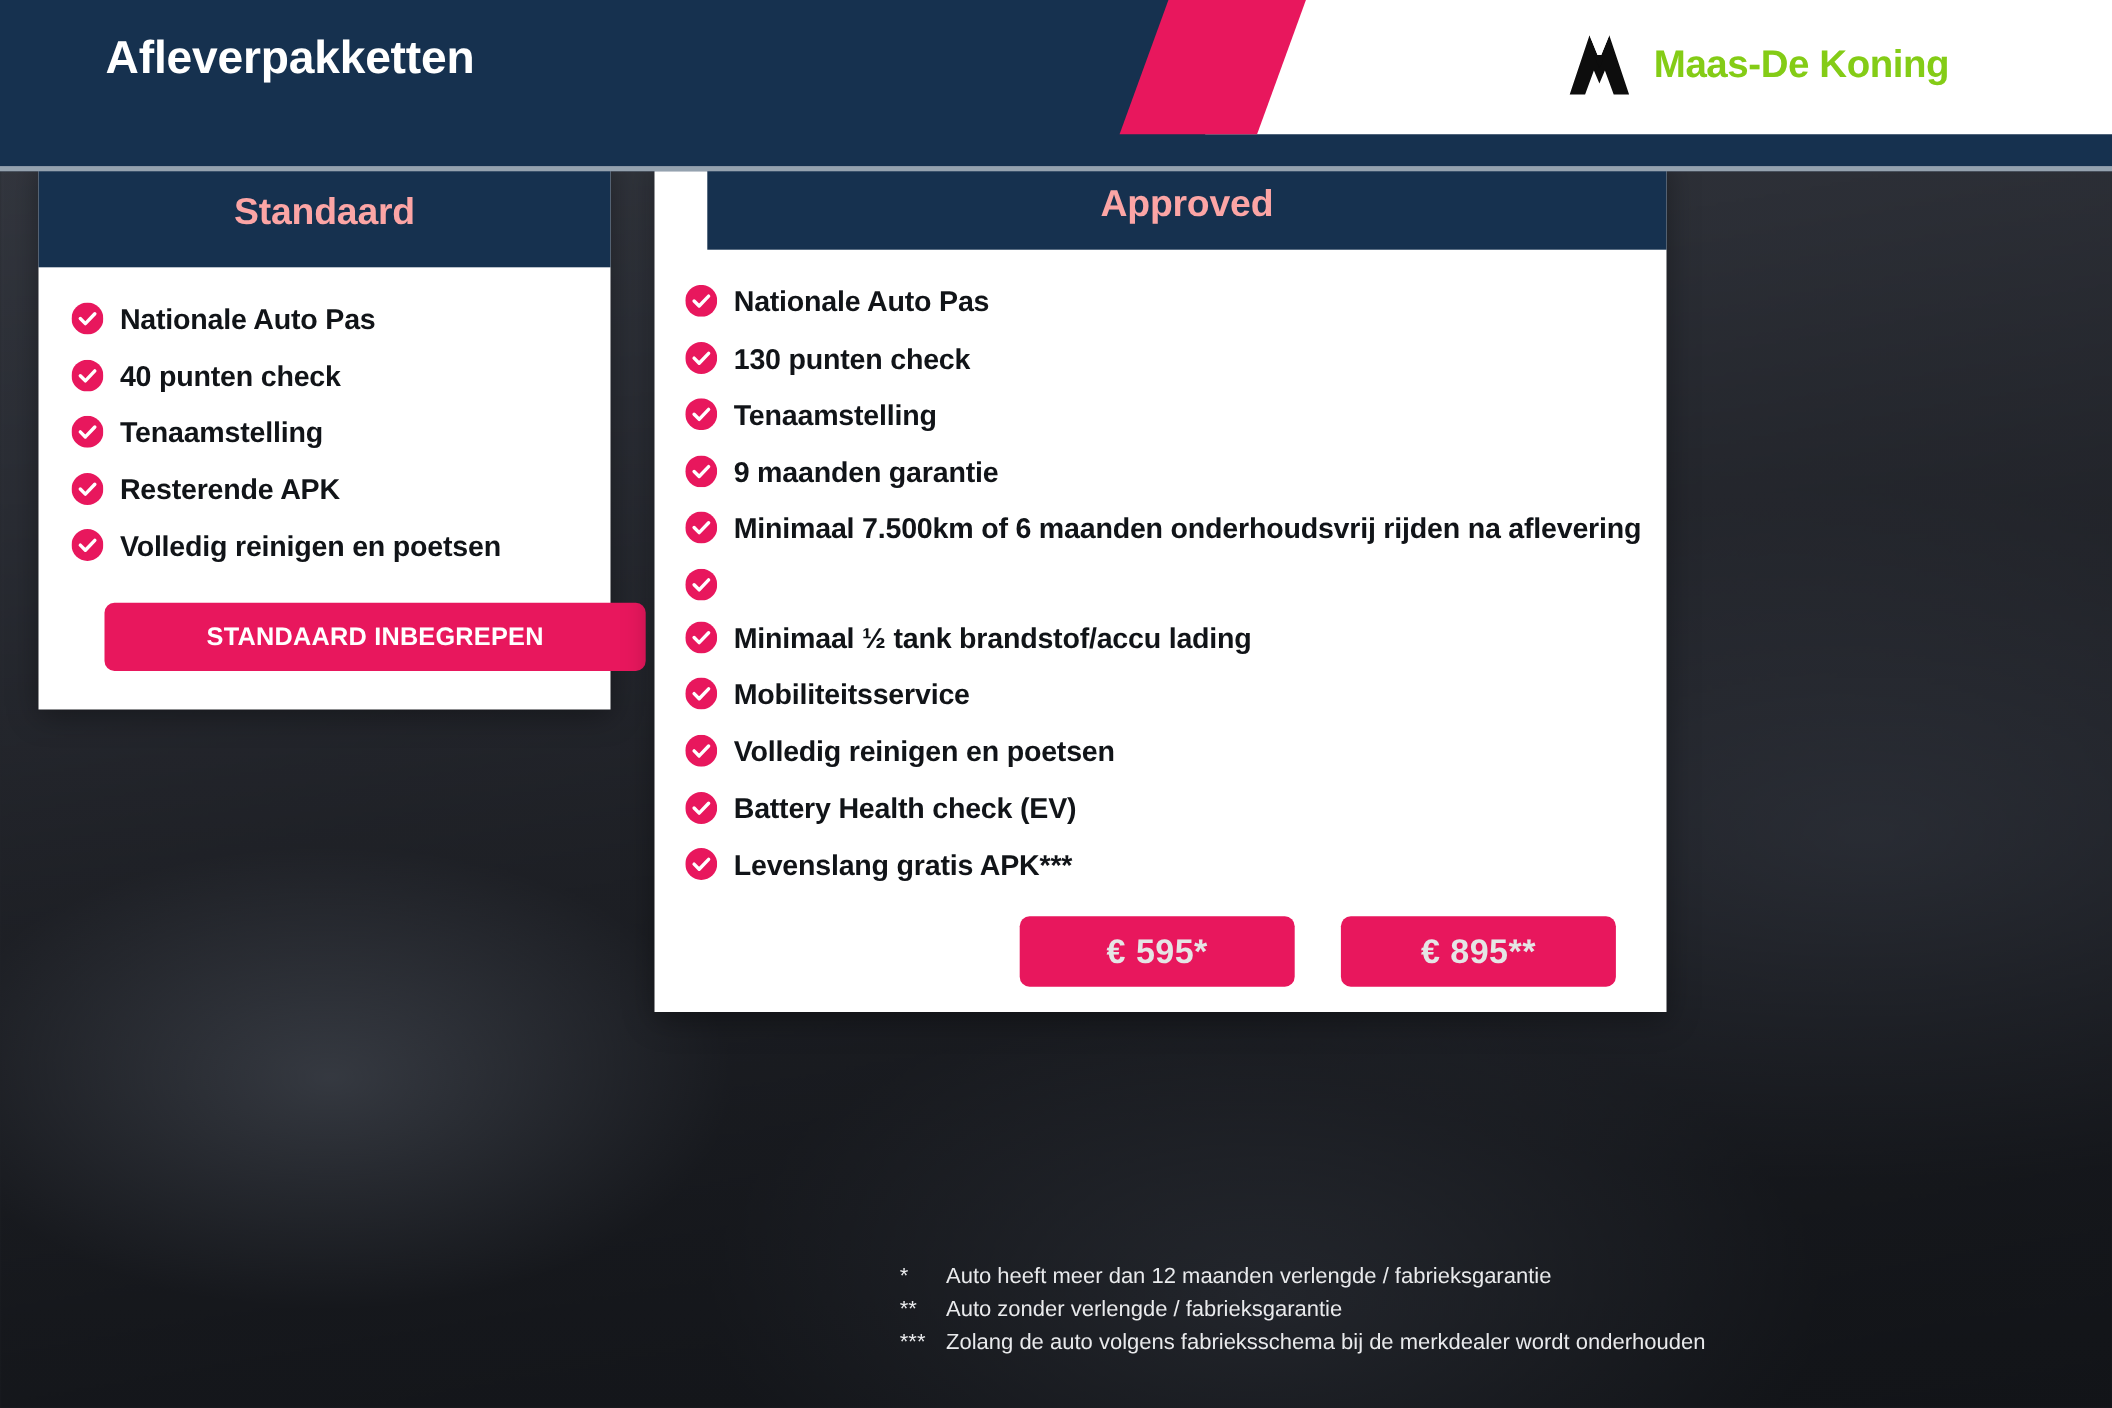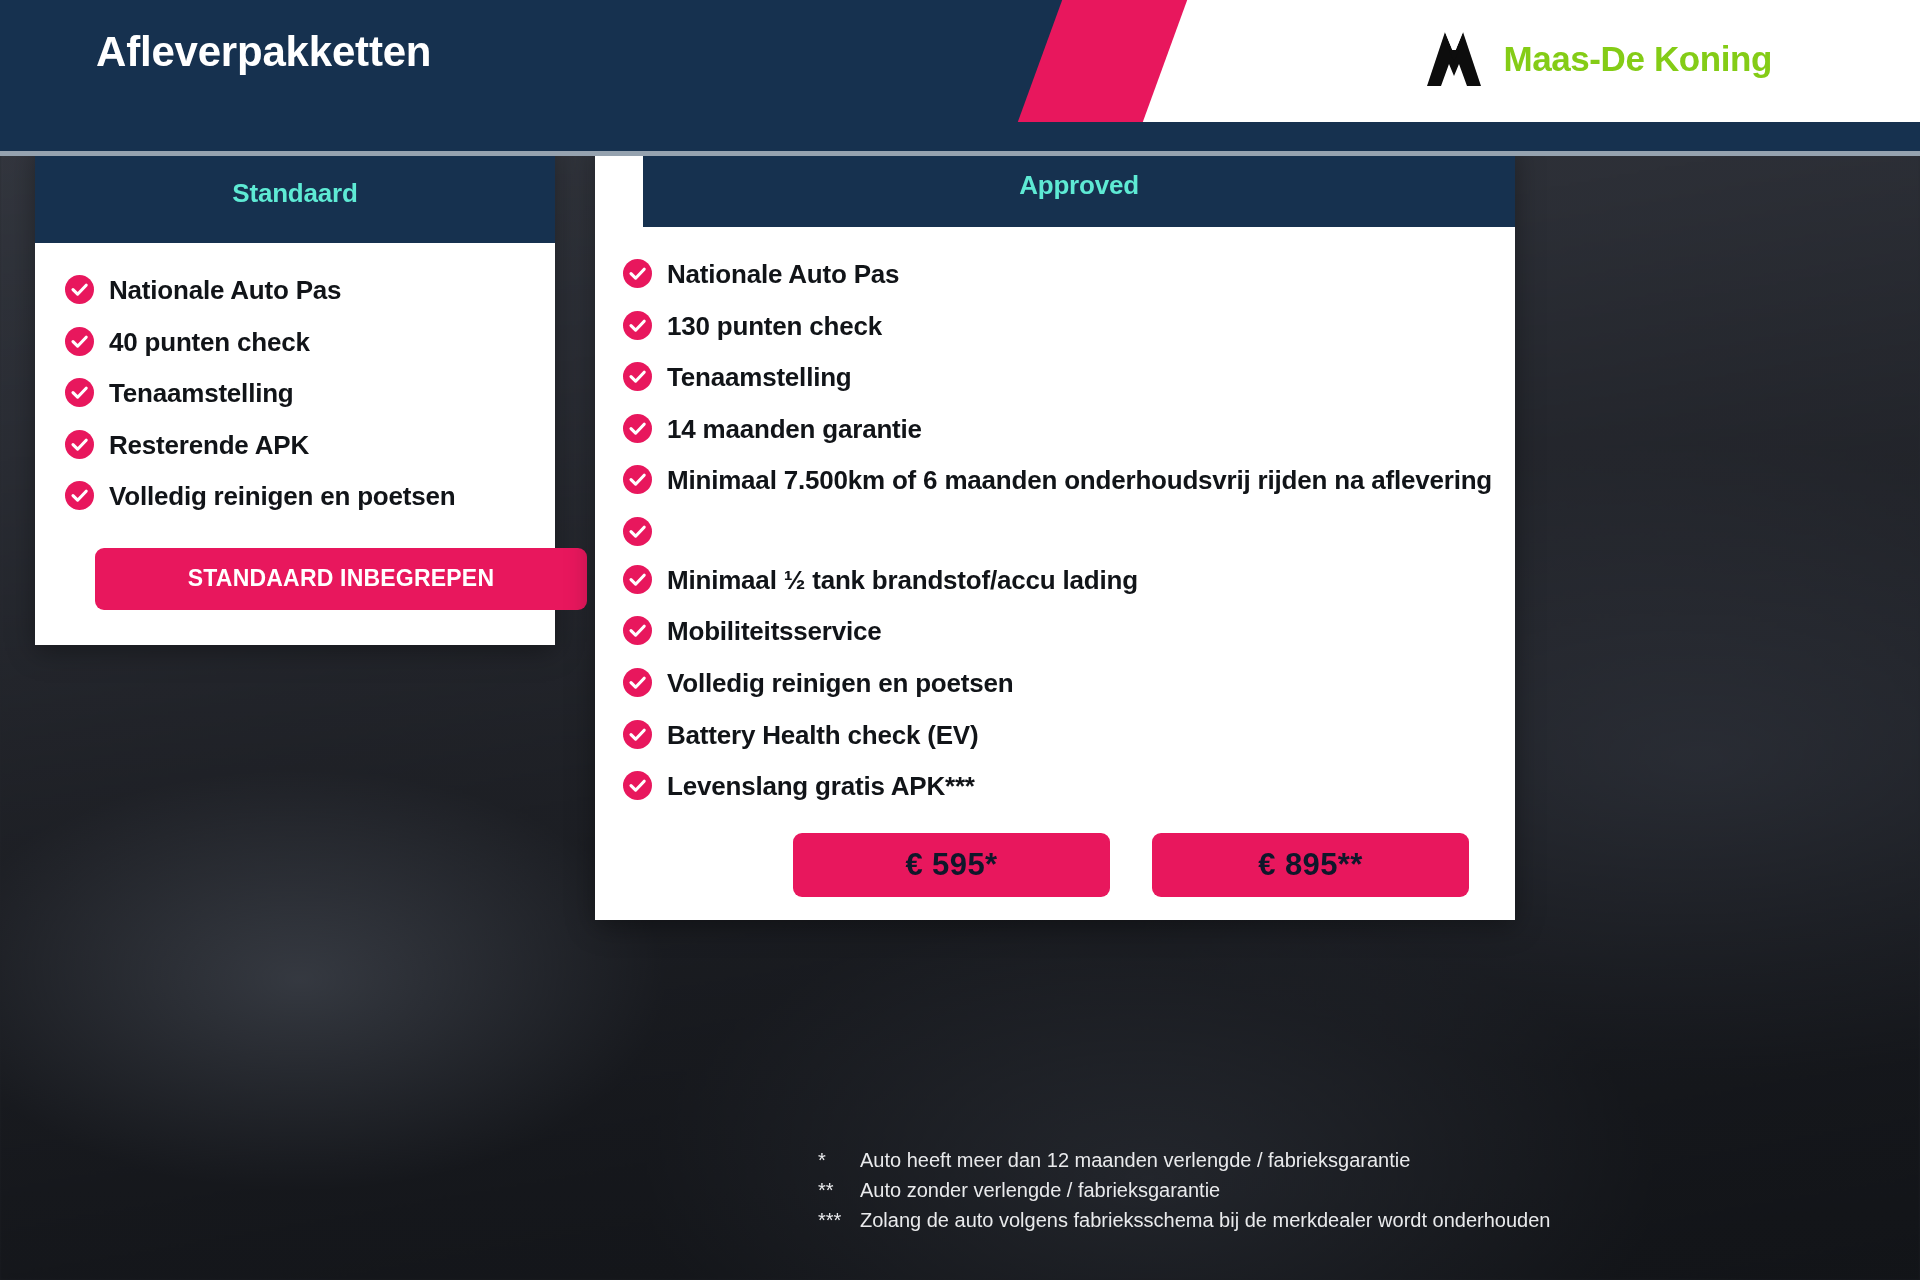--- a/index.html
+++ b/index.html
@@ -106,23 +106,23 @@
     box-shadow: 0 6px 26px rgba(0,0,0,0.35);
     z-index: 4;
   }
   .card-head {
     background: #16314f;
     display: flex;
     align-items: center;
     justify-content: center;
   }
   .card-head-title {
-    color: #5eead4;
-    font-weight: bold;
-    font-size: 26px;
+    color: #fca5a5;
+    font-weight: bold;
+    font-size: 34px;
     letter-spacing: -0.2px;
   }
   .card-body { padding: 28px 0 0 0; }
 
   .feat-list { list-style: none; }
   .feat {
     display: flex;
     align-items: flex-start;
     gap: 15px;
     margin-bottom: 17px;
@@ -170,26 +170,26 @@
   #card-approved .card-body { padding-left: 28px; padding-right: 22px; padding-top: 30px; }
   #card-approved .feat-text { font-size: 26px; }
 
   .price-row {
     display: flex;
     gap: 42px;
     justify-content: flex-end;
     padding: 12px 24px 0 0;
   }
   .price-button {
-    width: 317px;
+    width: 250px;
     height: 64px;
     background: #e8175d;
     border: none;
     border-radius: 9px;
-    color: #0f172a;
+    color: #e5e5e5;
     font-family: inherit;
     font-size: 31px;
     font-weight: bold;
     display: flex;
     align-items: center;
     justify-content: center;
     cursor: pointer;
     letter-spacing: 0.4px;
   }
 
@@ -331,21 +331,21 @@
           </span>
           <span class="feat-text">Tenaamstelling</span>
         </li>
         <li class="feat">
           <span class="check">
             <svg viewBox="0 0 29 29" xmlns="http://www.w3.org/2000/svg" style="display:block;width:29px;height:29px">
               <circle cx="14.5" cy="14.5" r="14.5" fill="#e8175d"></circle>
               <path d="M8 14.6 L12.6 19.2 L21.2 10.2" fill="none" stroke="#ffffff" stroke-width="3.1" stroke-linecap="round" stroke-linejoin="round"></path>
             </svg>
           </span>
-          <span class="feat-text">14 maanden garantie</span>
+          <span class="feat-text">9 maanden garantie</span>
         </li>
         <li class="feat">
           <span class="check">
             <svg viewBox="0 0 29 29" xmlns="http://www.w3.org/2000/svg" style="display:block;width:29px;height:29px">
               <circle cx="14.5" cy="14.5" r="14.5" fill="#e8175d"></circle>
               <path d="M8 14.6 L12.6 19.2 L21.2 10.2" fill="none" stroke="#ffffff" stroke-width="3.1" stroke-linecap="round" stroke-linejoin="round"></path>
             </svg>
           </span>
           <span class="feat-text">Minimaal 7.500km of 6 maanden onderhoudsvrij rijden na aflevering</span>
         </li>

